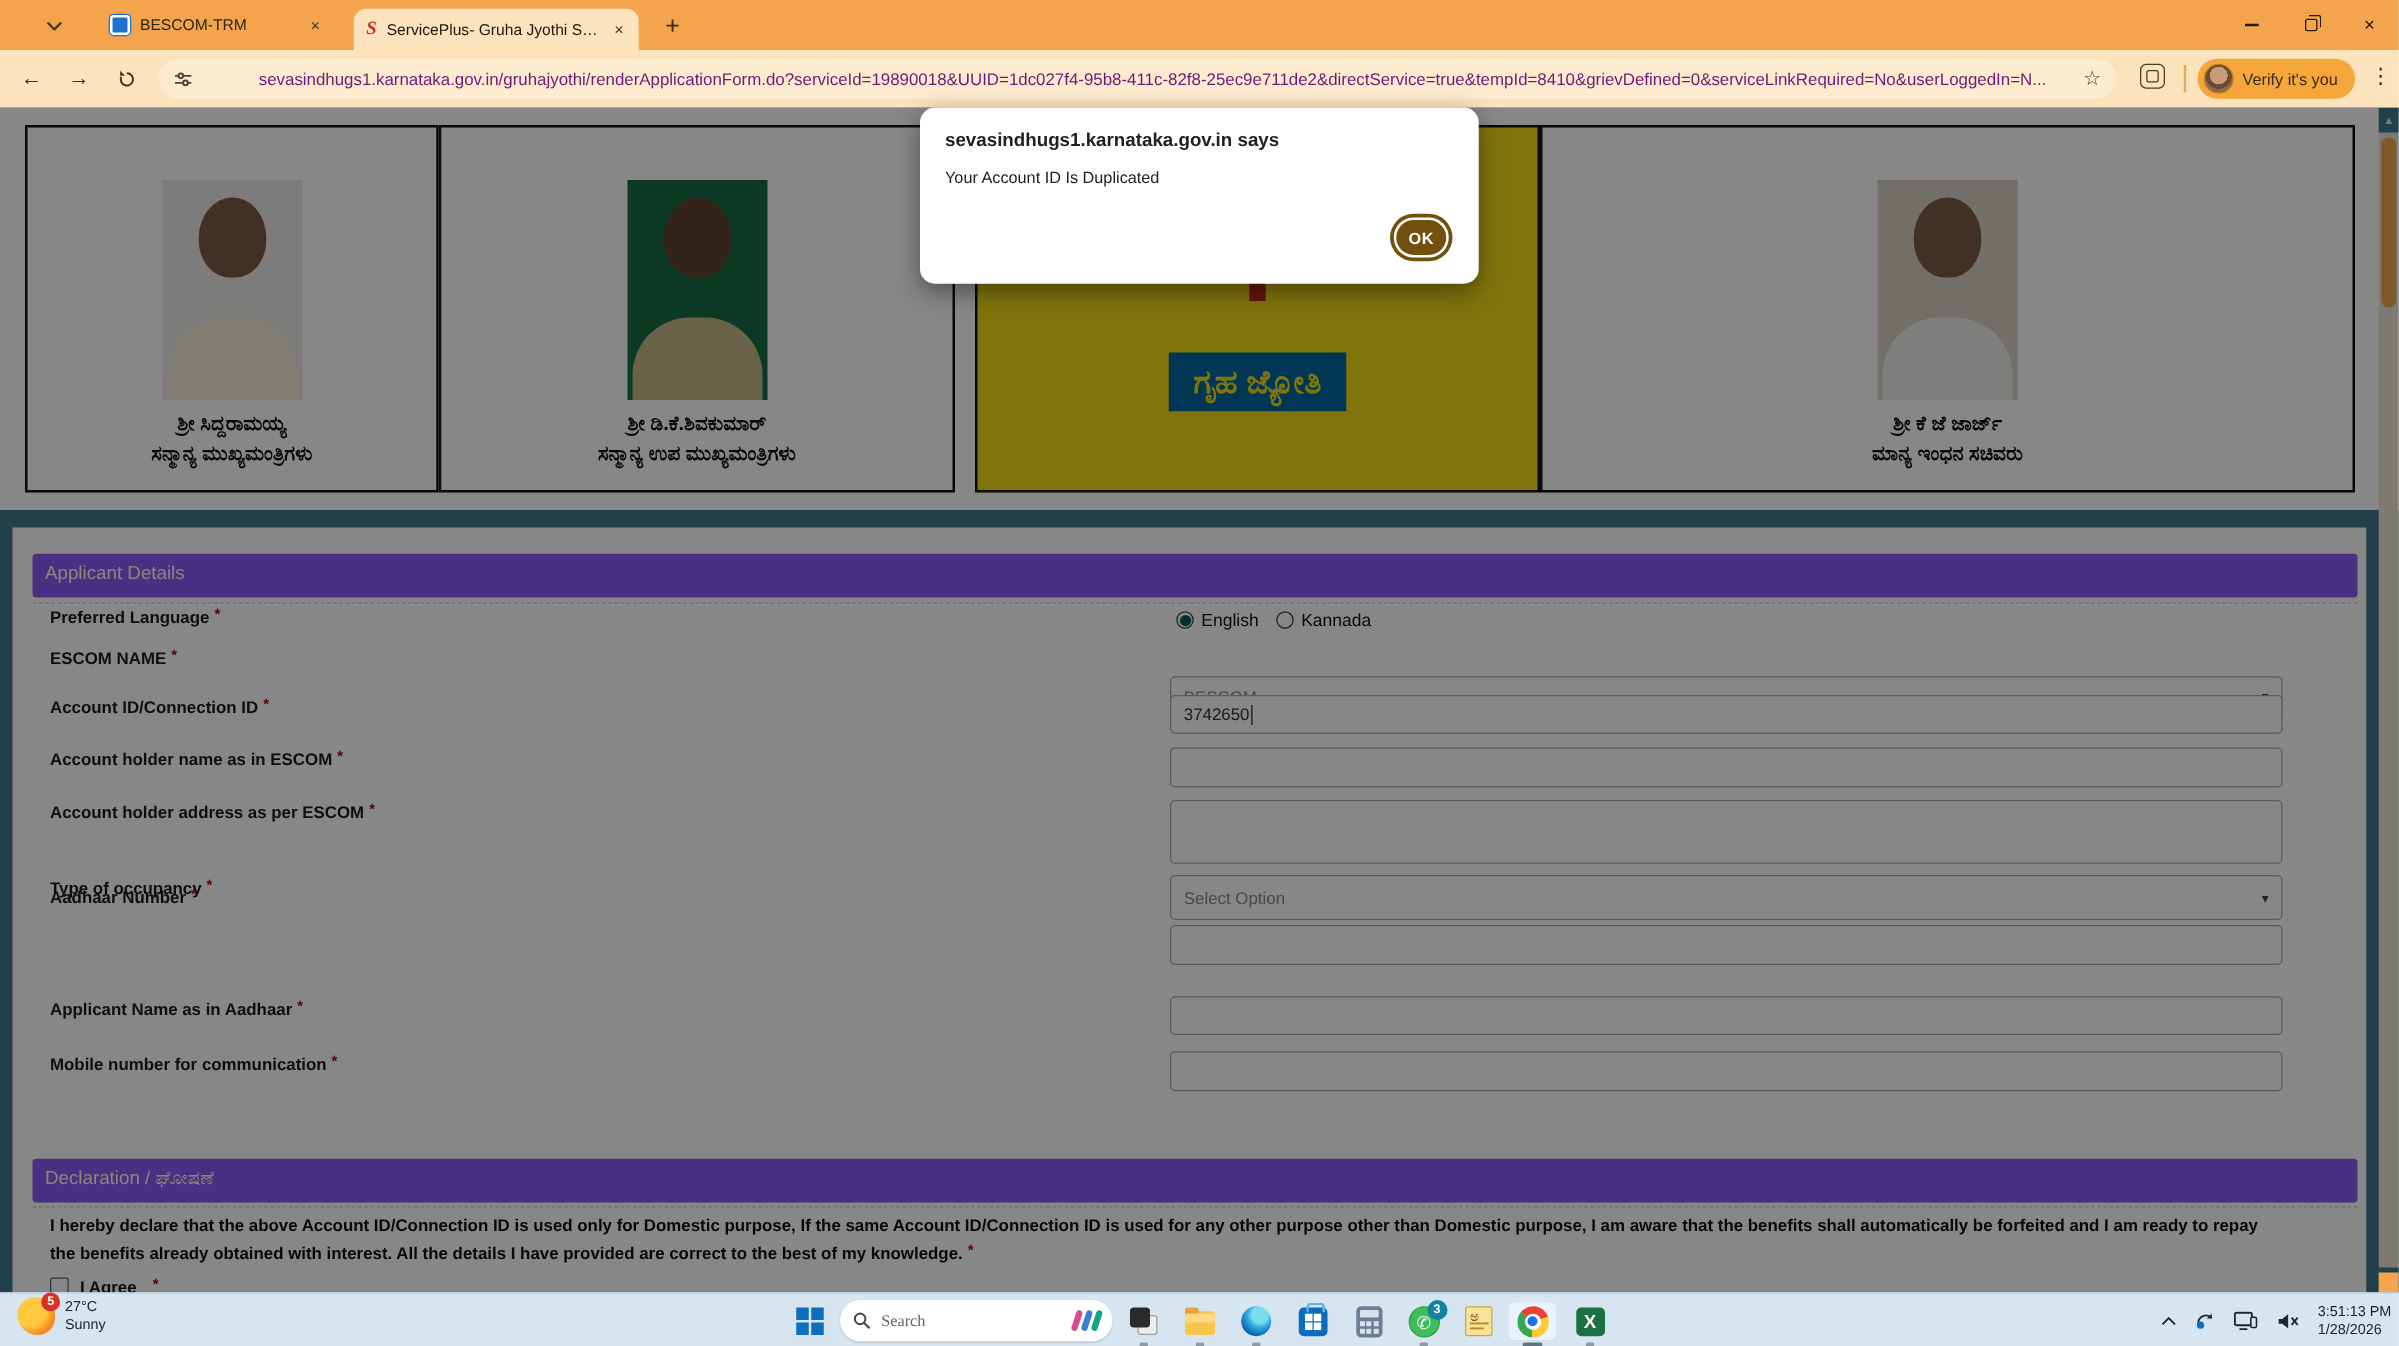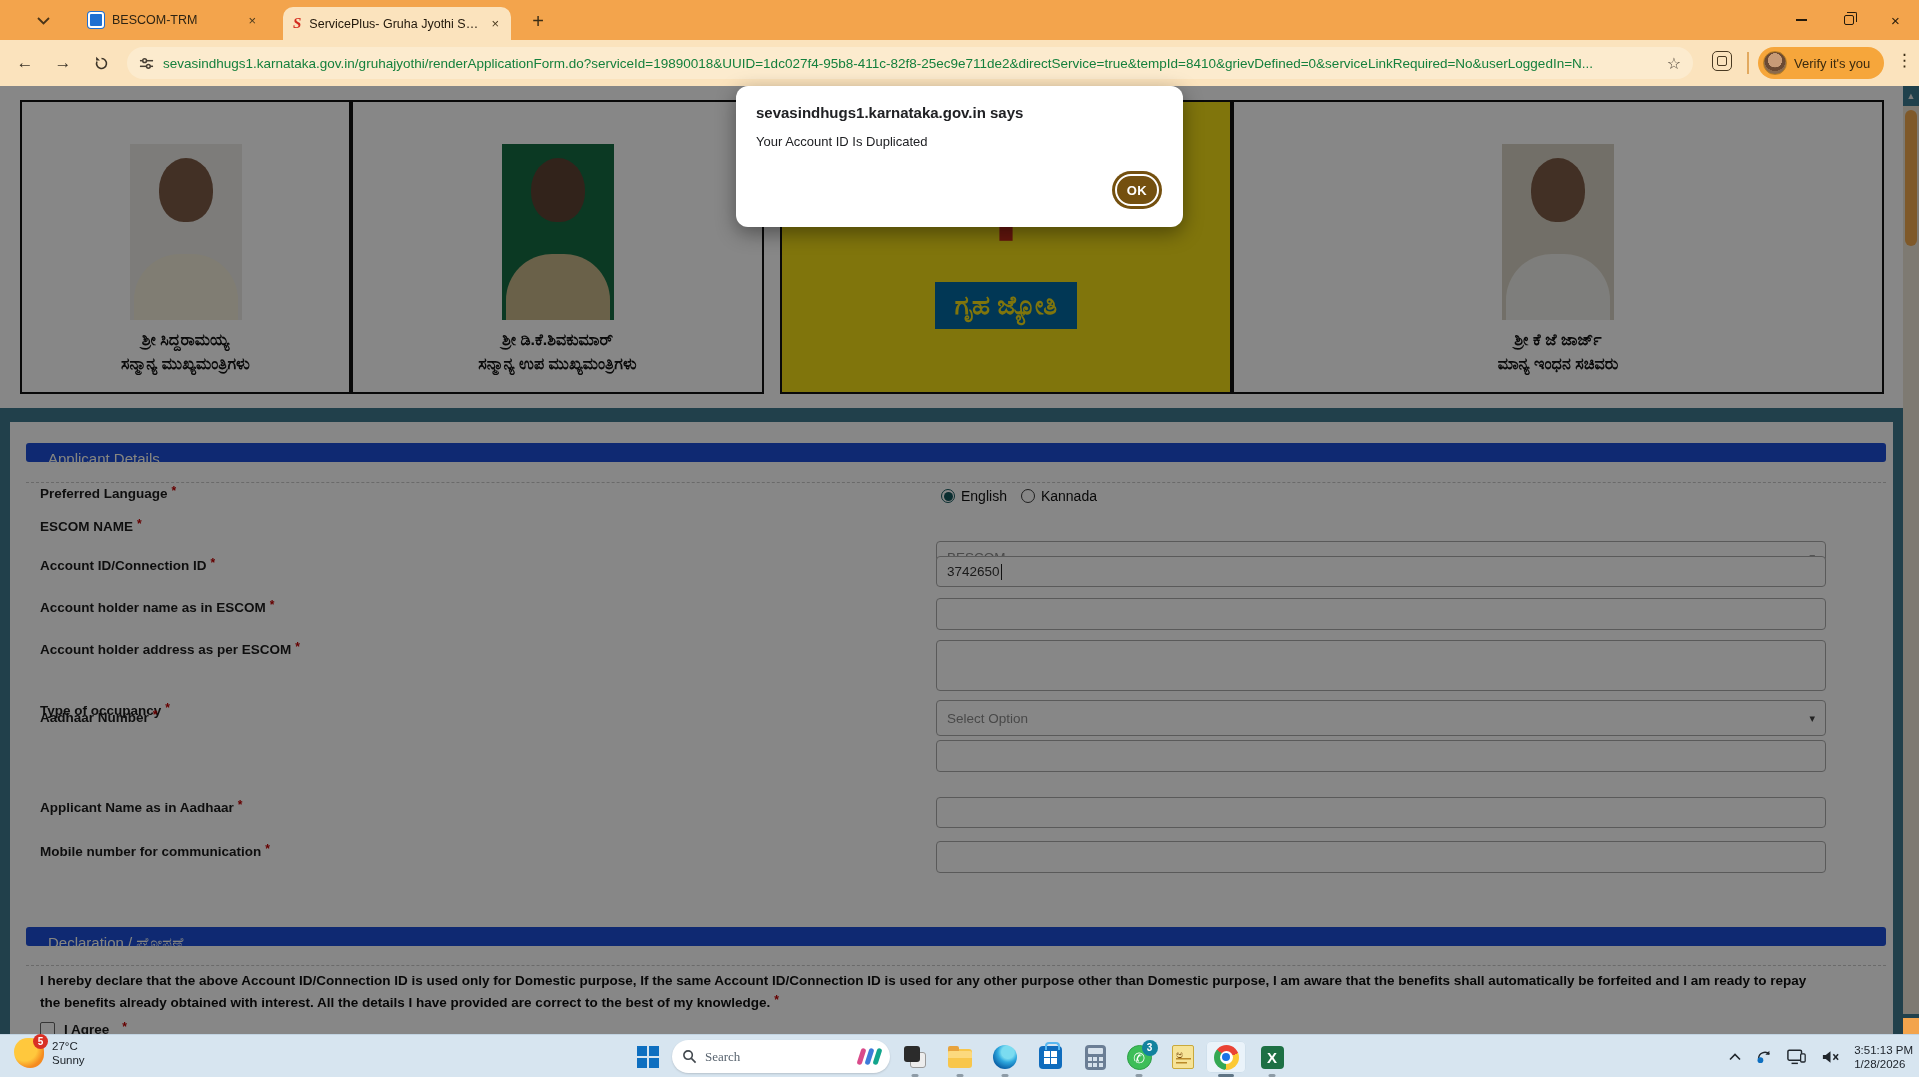--- a/index.html
+++ b/index.html
@@ -19,21 +19,21 @@
   .wincontrols { position:absolute; right:0; top:0; height:40px; display:flex; }
   .winbtn { width:47px; height:40px; display:flex; align-items:center; justify-content:center; color:#241A0B; cursor:pointer; }
   .glyph-min { width:11px; height:1.6px; background:#241A0B; }
   .glyph-max { width:10px; height:10px; border:1.4px solid #241A0B; border-radius:2px; position:relative; }
   .glyph-max:before { content:""; position:absolute; left:2px; top:-4px; width:9px; height:9px; border:1.4px solid #241A0B; border-left:none; border-bottom:none; border-radius:0 2px 0 0; }
   .glyph-close { font-size:15px; }
 
   #toolbar { position:absolute; top:40px; left:0; width:1919px; height:46px; background:#FBE3BD; }
   .navbtn { position:absolute; top:10px; width:26px; height:26px; display:flex; align-items:center; justify-content:center; font-size:17px; color:#3C3428; cursor:pointer; }
   #urlbar { position:absolute; left:127px; top:7px; width:1566px; height:32px; background:#FCEBCE; border-radius:16px; display:flex; align-items:center; padding:0 12px; gap:9px; }
-  #urltext { flex:1; font-size:13.5px; color:#15803d; white-space:nowrap; overflow:hidden; }
+  #urltext { flex:1; font-size:13.5px; color:#701a75; white-space:nowrap; overflow:hidden;margin-left:44px; }
   .star { font-size:16px; color:#4A4136; cursor:pointer; }
   .ext-icon { position:absolute; left:1712px; top:11px; width:20px; height:20px; border:1.8px solid #4A3A22; border-radius:5px; cursor:pointer; }
   .ext-icon:before { content:""; position:absolute; left:4px; top:4px; width:8px; height:8px; border:1.8px solid #4A3A22; border-radius:2px; }
   .tb-divider { position:absolute; left:1747px; top:12px; width:2px; height:22px; background:#E2A95F; }
   #verify-chip { position:absolute; left:1758px; top:7px; height:32px; padding:0 14px 0 5px; background:#F6A63B; border-radius:16px; display:flex; align-items:center; gap:7px; cursor:pointer; }
   #verify-chip .avatar { width:24px; height:24px; border-radius:50%; background:radial-gradient(circle at 50% 38%, #C79B77 0 40%, #6B4A33 41% 60%, #8A6A4C 61%); border:1px solid #B97F23; }
   #verify-chip span.lbl { font-size:13px; color:#3A2A10; }
   .menu-dots { position:absolute; left:1896px; top:10px; font-size:17px; color:#3A2C14; cursor:pointer; }
 
   
@@ -45,21 +45,21 @@
   .photo { width:112px; height:176px; margin-top:42px; position:relative; overflow:hidden; }
   .photo .head { position:absolute; left:50%; top:14px; transform:translateX(-50%); width:54px; height:64px; border-radius:50% 50% 46% 46%; }
   .photo .torso { position:absolute; left:50%; bottom:-8px; transform:translateX(-50%); width:104px; height:74px; border-radius:46px 46px 0 0; }
   .cap-line { font-size:16px; font-weight:bold; color:#111; line-height:24px; text-align:center; }
   .cap1 { margin-top:8px; }
 
   .logo-panel { background:#F2DE17 !important; justify-content:center; }
   .lamp-box { background:#0369a1; color:#F2DE17; font-weight:bold; font-size:26px; padding:8px 20px; margin-top:6px; }
   .lamp { width:110px; height:110px; }
 
-  .section-bar { position:absolute; left:26px; width:1860px; height:19px; background:#1d4ed8; border-radius:3px; color:#FFFDF2; font-size:15px; line-height:31px; padding-left:22px; }
+  .section-bar { position:absolute; left:26px; width:1860px; height:35px; background:#8b5cf6; border-radius:3px; color:#FFFDF2; font-size:15px; line-height:31px; padding-left:10px; }
   .dashsep { position:absolute; left:26px; width:1860px; border-top:1.5px dashed #C8C8C8; }
 
   .flabel { position:absolute; left:40px; font-size:13.5px; font-weight:bold; color:#1C1C1C; }
   .req { color:#C00000; font-weight:bold; margin-left:4px; position:relative; top:-3px; font-size:12px; }
   .field { position:absolute; left:936px; width:890px; background:#fff; border:1px solid #ABABAB; border-radius:4px; font-size:13.5px; color:#333; display:flex; align-items:center; padding:0 10px; }
   .selectbox { color:#8A8A8A; justify-content:space-between; cursor:pointer; }
   .selectbox .chev { color:#444; font-size:11px; }
   .caret { display:inline-block; width:1.3px; height:16px; background:#222; margin-left:1px; }
   .radio-row { position:absolute; left:941px; display:flex; align-items:center; gap:6px; font-size:14px; color:#111; }
   .radio { width:14px; height:14px; border-radius:50%; border:1.5px solid #3b3b3b; display:inline-block; position:relative; cursor:pointer; }

